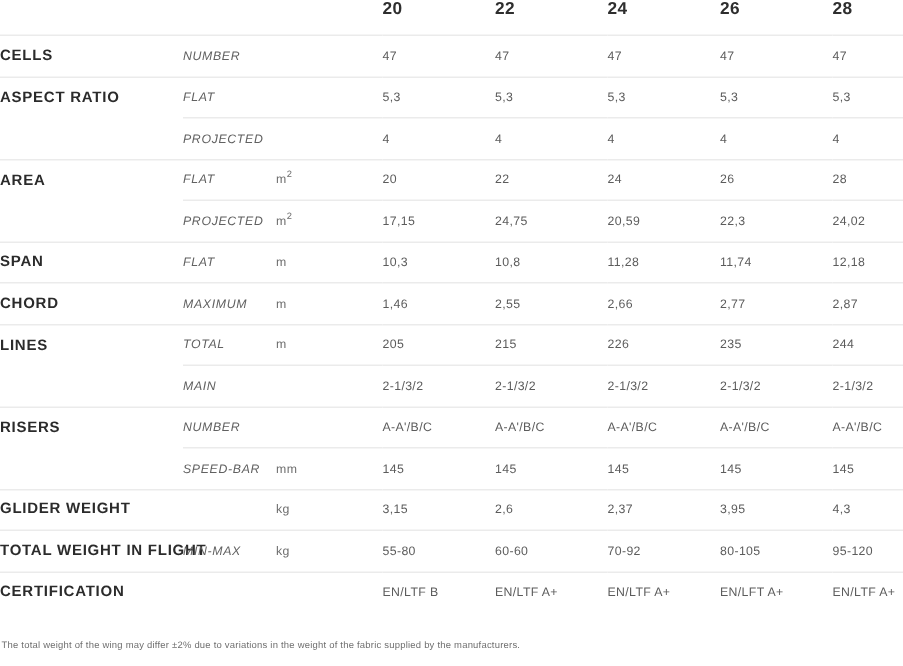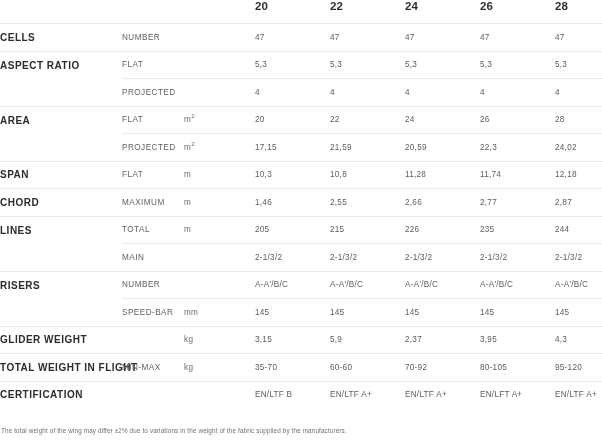--- a/index.html
+++ b/index.html
@@ -59,20 +59,21 @@
 
   td.cat {
     font-size: 10px;
     font-weight: bold;
     color: #2b2b2b;
     letter-spacing: 0.5px;
   }
   td.sub {
     color: #616161;
     letter-spacing: 0.45px;
+    font-style: italic;
   }
   td.unit {
     color: #6d6d6d;
     letter-spacing: 0.3px;
   }
   td.val {
     color: #5c5c5c;
   }
 
   
@@ -170,21 +171,21 @@
           <td class="val">22</td>
           <td class="val">24</td>
           <td class="val">26</td>
           <td class="val">28</td>
         </tr>
         <tr class="rule-indent">
           <td class="cat"></td>
           <td class="sub rule-start">PROJECTED</td>
           <td class="unit rule-start">m<sup class="unit-sup">2</sup></td>
           <td class="val rule-start">17,15</td>
-          <td class="val rule-start">21,59</td>
+          <td class="val rule-start">24,75</td>
           <td class="val rule-start">20,59</td>
           <td class="val rule-start">22,3</td>
           <td class="val rule-start">24,02</td>
         </tr>
         <tr class="rule-full">
           <td class="cat">SPAN</td>
           <td class="sub">FLAT</td>
           <td class="unit">m</td>
           <td class="val">10,3</td>
           <td class="val">10,8</td>
@@ -240,30 +241,30 @@
           <td class="val rule-start">145</td>
           <td class="val rule-start">145</td>
           <td class="val rule-start">145</td>
           <td class="val rule-start">145</td>
         </tr>
         <tr class="rule-full">
           <td class="cat">GLIDER WEIGHT</td>
           <td class="sub"></td>
           <td class="unit">kg</td>
           <td class="val">3,15</td>
-          <td class="val">5,9</td>
+          <td class="val">2,6</td>
           <td class="val">2,37</td>
           <td class="val">3,95</td>
           <td class="val">4,3</td>
         </tr>
         <tr class="rule-full">
           <td class="cat">TOTAL WEIGHT IN FLIGHT</td>
           <td class="sub">MIN-MAX</td>
           <td class="unit">kg</td>
-          <td class="val">35-70</td>
+          <td class="val">55-80</td>
           <td class="val">60-60</td>
           <td class="val">70-92</td>
           <td class="val">80-105</td>
           <td class="val">95-120</td>
         </tr>
         <tr class="rule-full">
           <td class="cat">CERTIFICATION</td>
           <td class="sub"></td>
           <td class="unit"></td>
           <td class="val">EN/LTF B</td>

